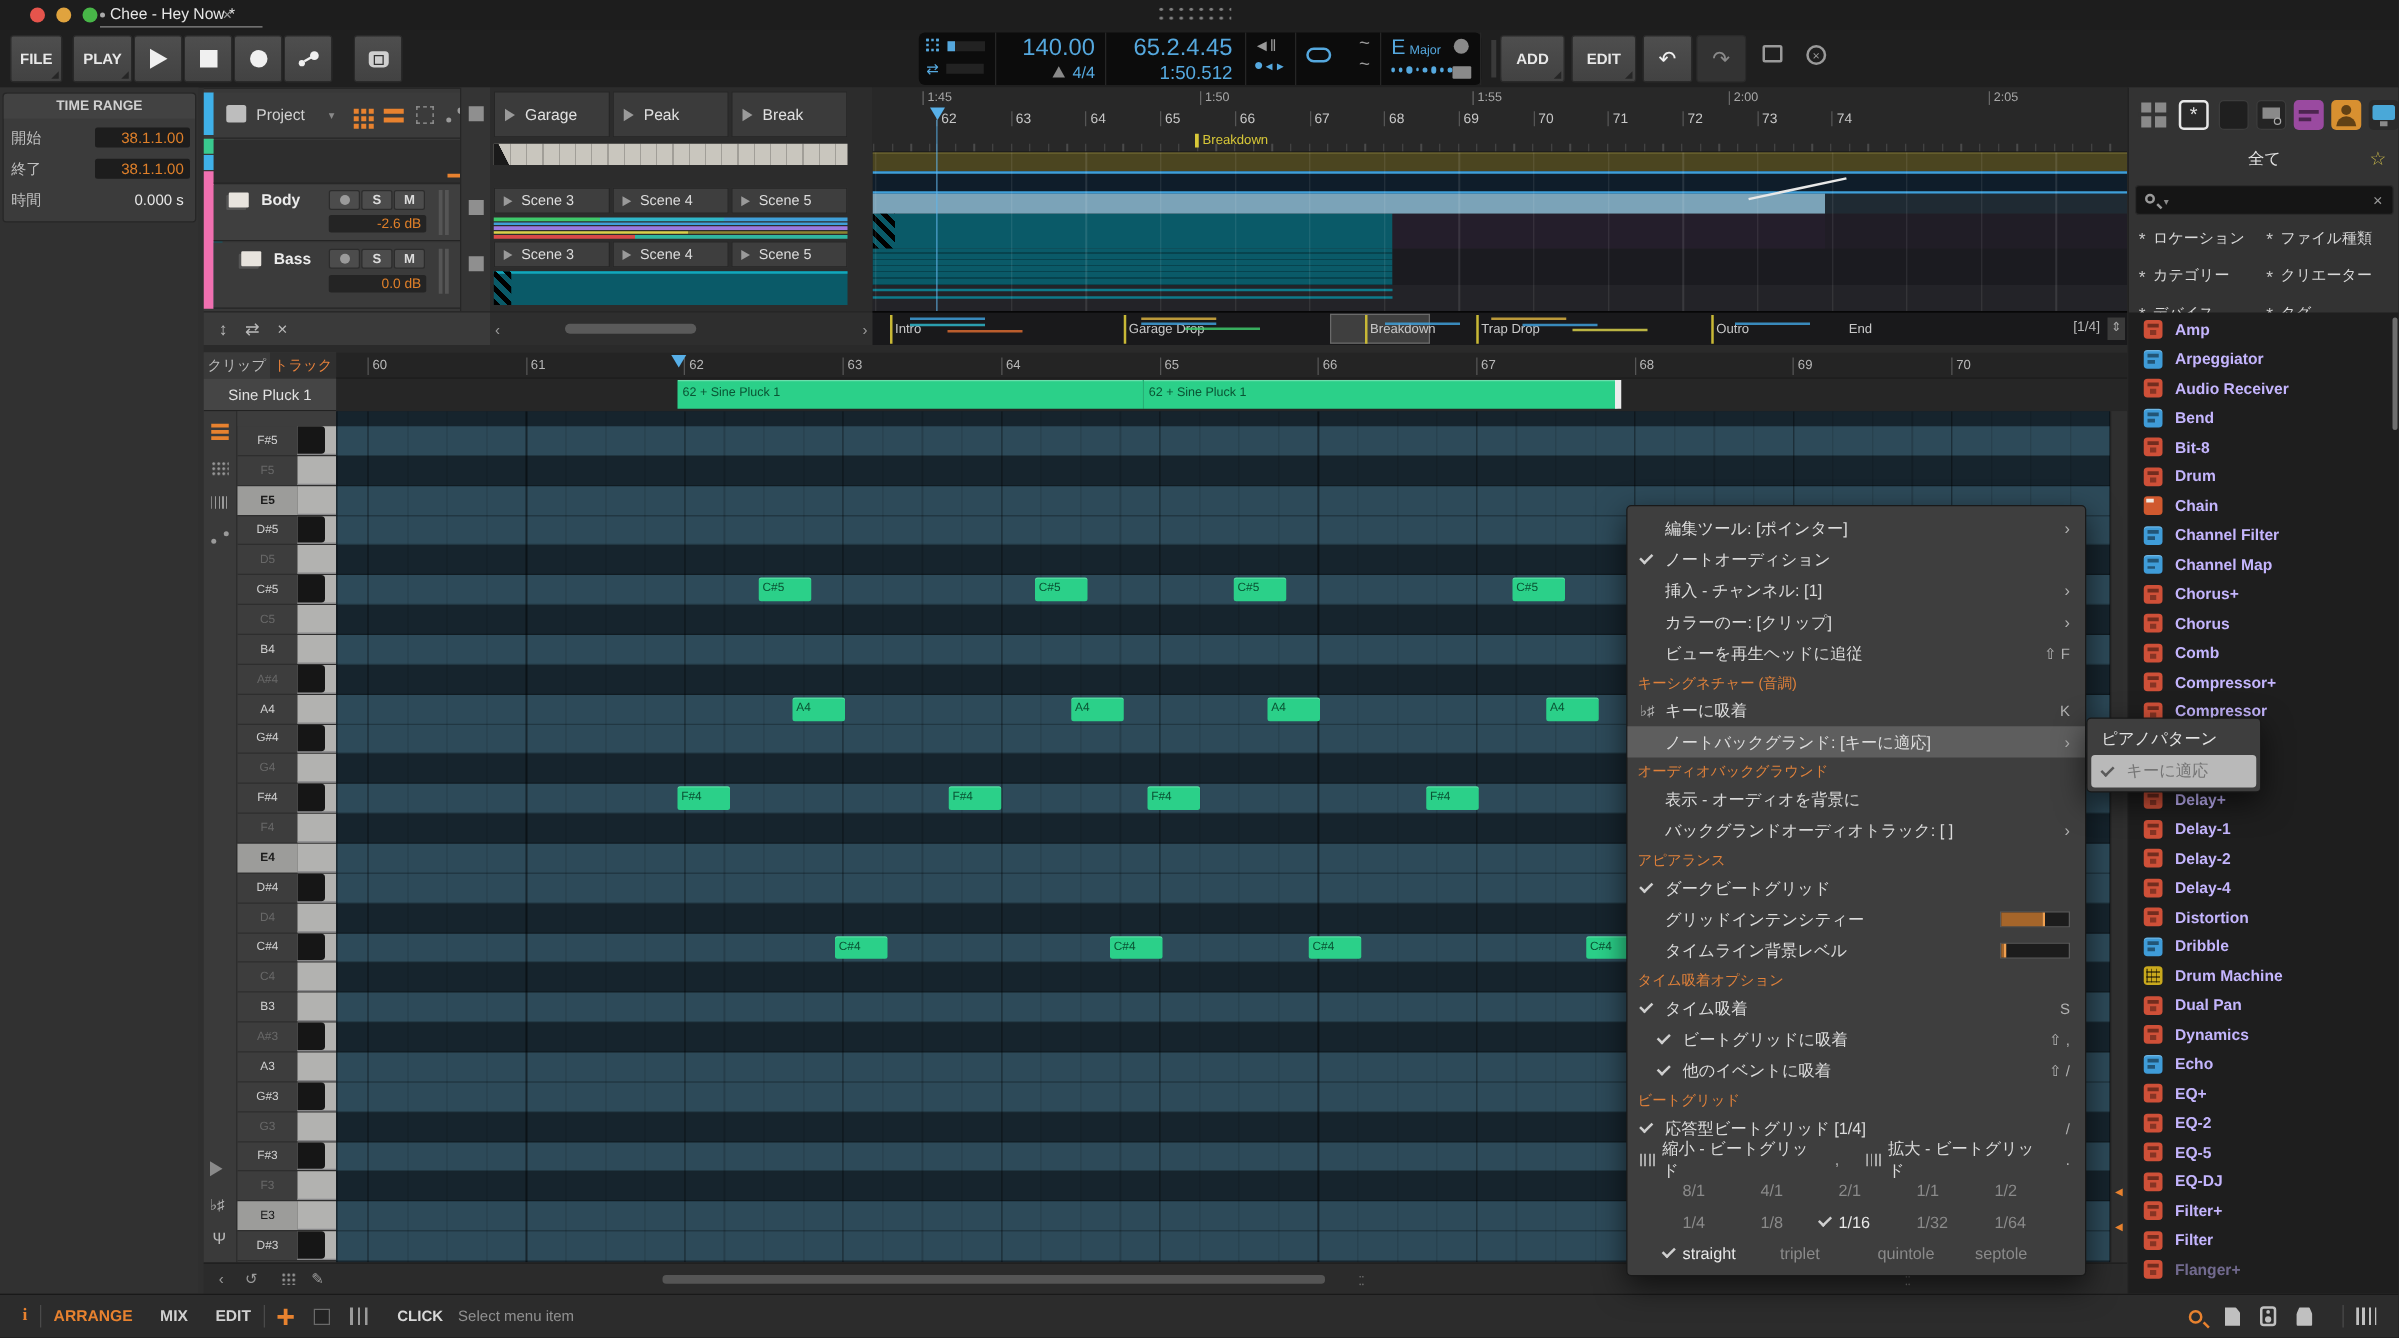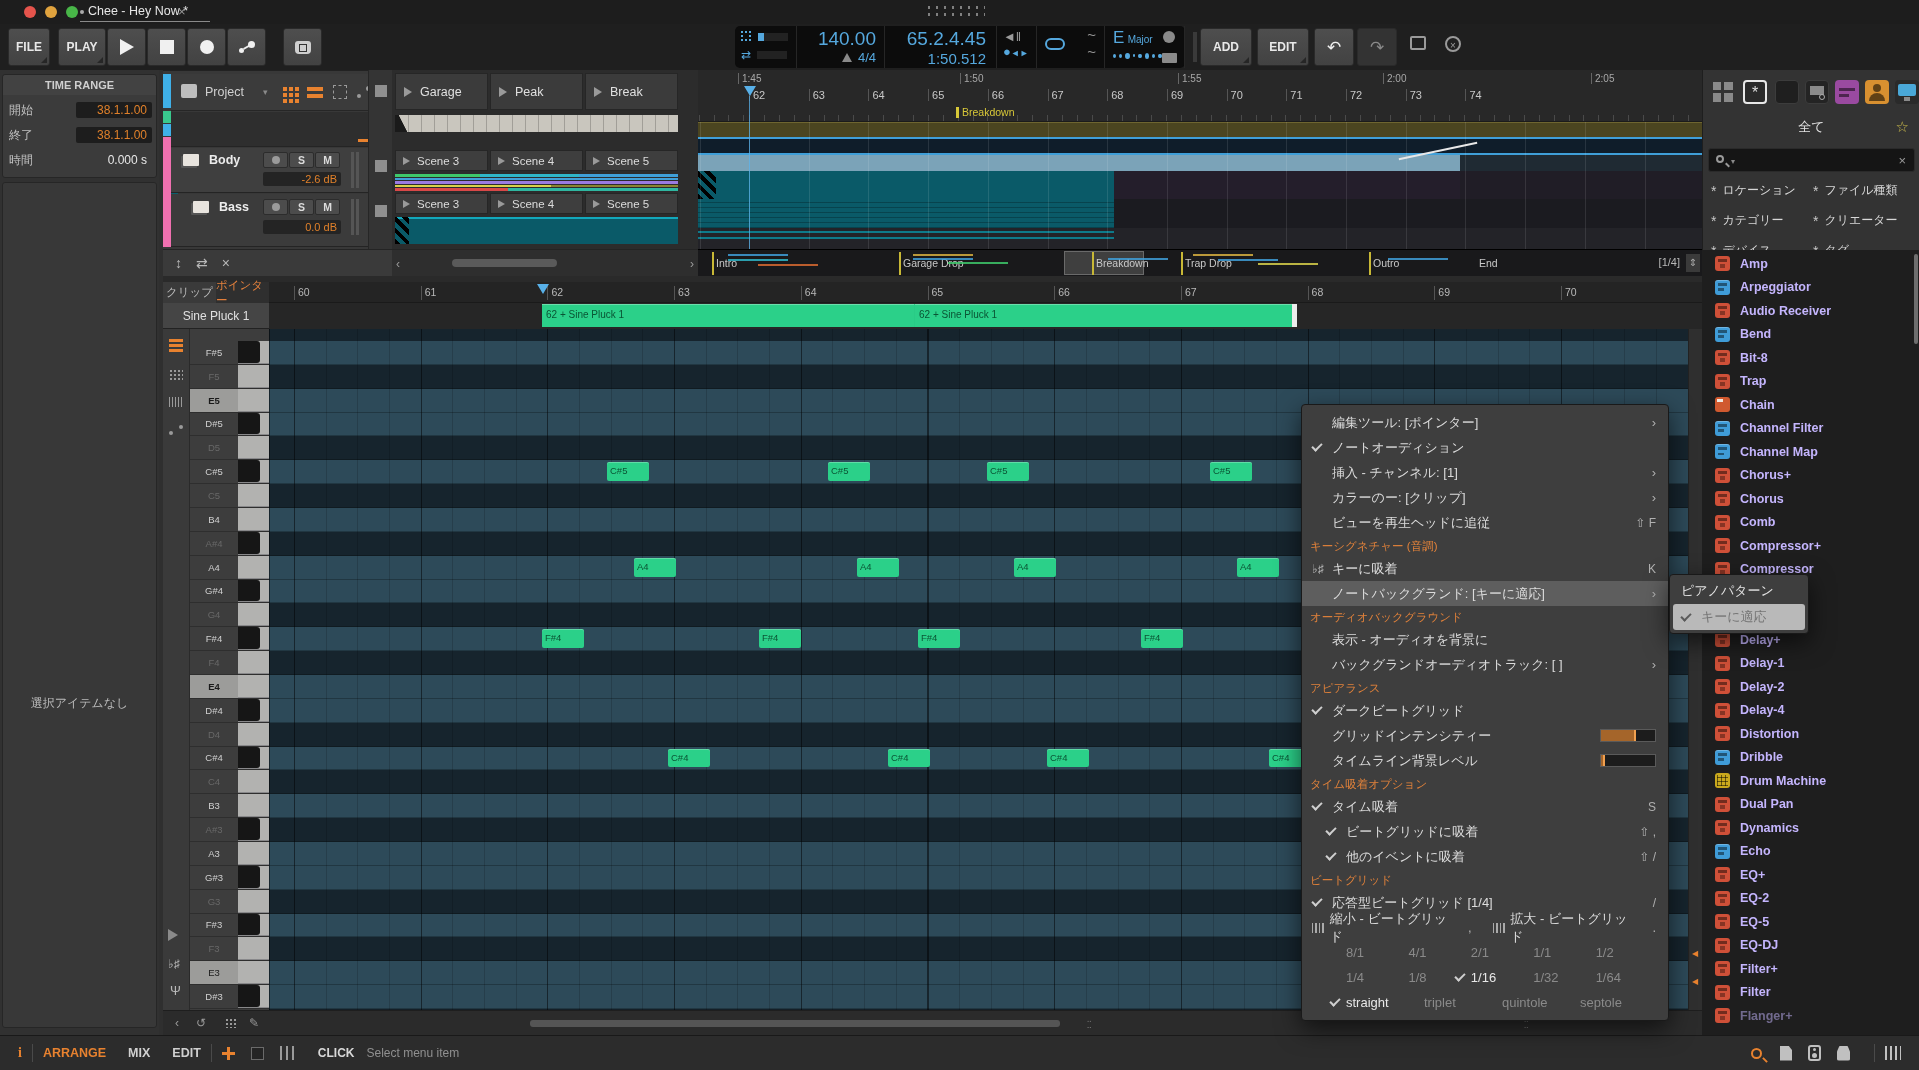--- a/index.html
+++ b/index.html
@@ -204,23 +204,20 @@
         </div>
       <div class="trrow" style="top:51px;">
           <span style="color:#c0c0c0;">終了</span>
           <span class="trval">38.1.1.00</span>
         </div>
       <div class="trrow" style="top:76px;">
           <span style="color:#c0c0c0;">時間</span>
           <span style="color:#e8e8e8;padding-right:5px;">0.000 s</span>
         </div>
     </div>
-    <div class="selpanel">
-      <div style="position:absolute;left:0;right:0;top:512px;text-align:center;color:#bdbdbd;font-size:12px;">選択アイテムなし</div>
-    </div>
   </div>
 
   <div class="abs hdrcol">
 
     <div class="abs" style="left:0;top:3px;width:8px;height:34px;background:#3fb0e8;"></div>
     <div class="abs" style="left:0;top:40px;width:8px;height:12px;background:#39c98e;"></div>
     <div class="abs" style="left:0;top:53px;width:8px;height:12px;background:#3fb0e8;"></div>
     <div class="abs" style="left:0;top:66px;width:8px;height:110px;background:#f070b0;"></div>
     <div class="abs" style="left:8px;top:122px;width:7px;height:54px;background:#0c5f6d;"></div>
 
@@ -412,21 +409,21 @@
       <div style="position: absolute; left: 520px; top: 9px; width: 60px; height: 1.6px; background: rgb(63, 159, 216); opacity: 0.85;"></div>
       <div style="position: absolute; left: 560px; top: 13px; width: 60px; height: 1.6px; background: rgb(216, 208, 74); opacity: 0.85;"></div>
       <div style="position: absolute; left: 690px; top: 8px; width: 60px; height: 1.6px; background: rgb(63, 159, 216); opacity: 0.85;"></div>
       <div style="position: absolute; right: 22px; top: 6px; color: rgb(184, 184, 184); font-size: 11px;">[1/4]</div>
       <div style="position: absolute; right: 2px; top: 4px; width: 14px; height: 18px; background: rgb(58, 58, 58); color: rgb(170, 170, 170); font-size: 10px; text-align: center; line-height: 18px;">⇕</div>
     </div>
 
   <div class="abs" style="left:163px;top:276px;width:1539px;height:6px;background:#2a2a2a;"></div>
   <div class="abs tabstrip">
     <div class="prtab" style="color:#bcbcbc;background:#3a3a3a;">クリップ</div>
-    <div class="prtab" style="color:#e8823c;background:#2f2f2f;">ポインター</div>
+    <div class="prtab" style="color:#e8823c;background:#2f2f2f;">トラック</div>
   </div>
   <div class="abs prruler" id="pr-ruler">
       <div class="abs rnum" style="left: 25px;">60</div>
       <div class="abs rnum" style="left: 151.7px;">61</div>
       <div class="abs rnum" style="left: 278.4px;">62</div>
       <div class="abs rnum" style="left: 405.1px;">63</div>
       <div class="abs rnum" style="left: 531.8px;">64</div>
       <div class="abs rnum" style="left: 658.5px;">65</div>
       <div class="abs rnum" style="left: 785.2px;">66</div>
       <div class="abs rnum" style="left: 911.9px;">67</div>
@@ -903,21 +900,21 @@
         <div class="dev" style="top: 72.5px;">
           <div class="dico note"></div>
           <span class="dname">Bend</span>
         </div>
         <div class="dev" style="top: 96px;">
           <div class="dico fx"></div>
           <span class="dname">Bit-8</span>
         </div>
         <div class="dev" style="top: 119.5px;">
           <div class="dico fx"></div>
-          <span class="dname">Trap</span>
+          <span class="dname">Drum</span>
         </div>
         <div class="dev" style="top: 143px;">
           <div class="dico chain"></div>
           <span class="dname">Chain</span>
         </div>
         <div class="dev" style="top: 166.5px;">
           <div class="dico note"></div>
           <span class="dname">Channel Filter</span>
         </div>
         <div class="dev" style="top: 190px;">

